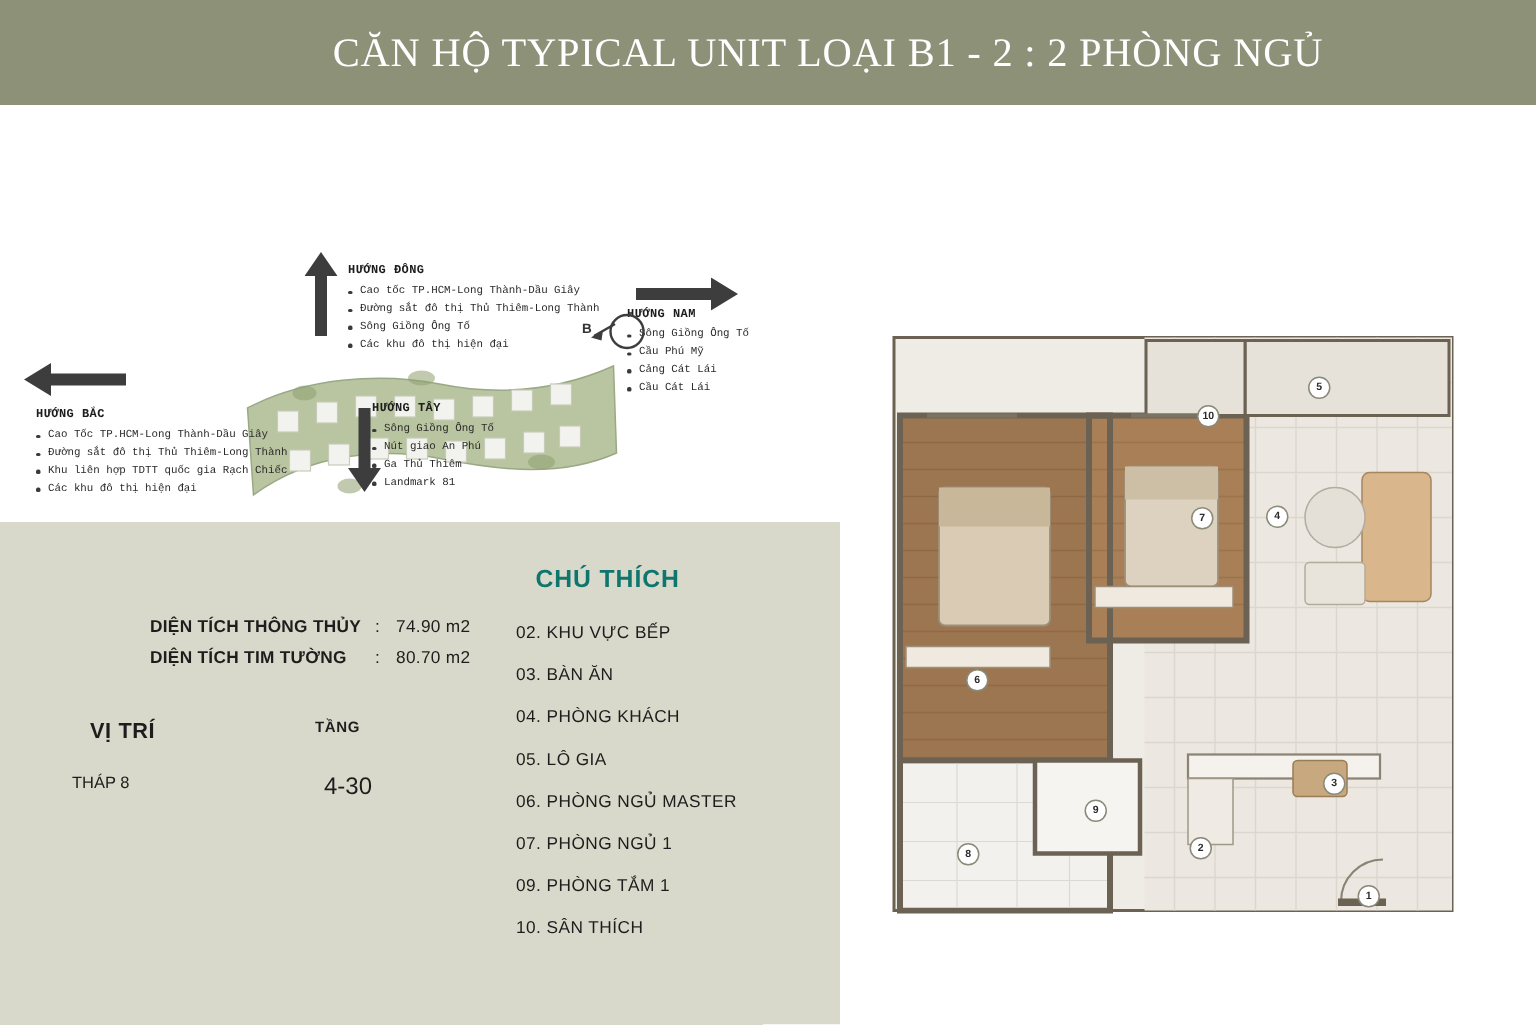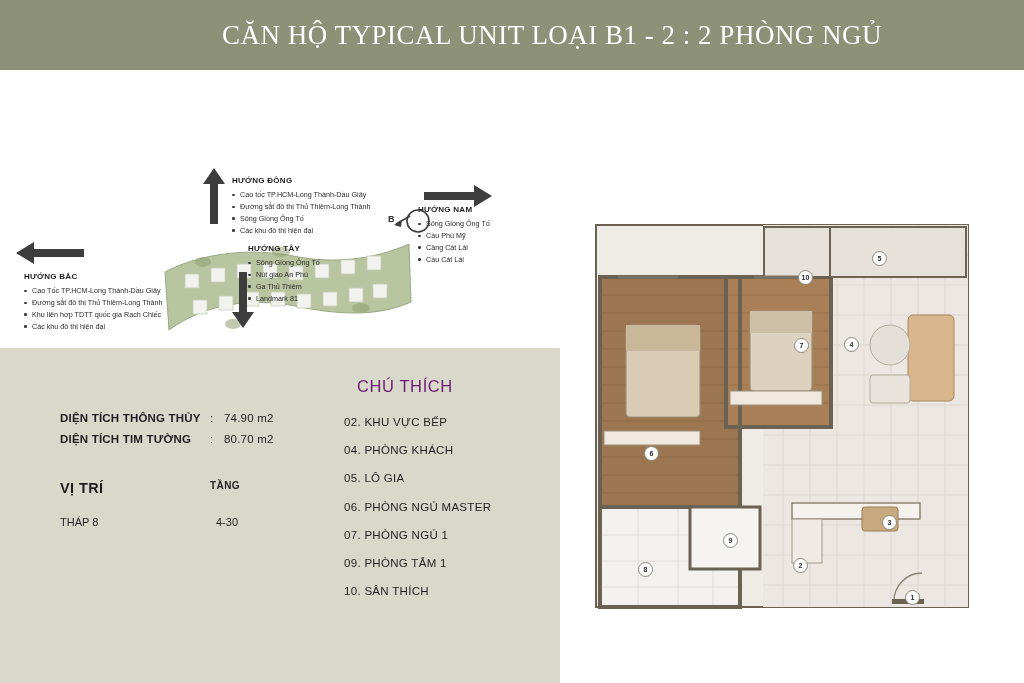--- a/index.html
+++ b/index.html
@@ -76,20 +76,21 @@
     top: 172px;
     width: 250px;
     height: 105px;
   }
 
   .dir-block {
     position: absolute;
     font-size: 7.2px;
     color: #2b2b2b;
     line-height: 1.65;
+    font-family: Liberation Mono, monospace;
   }
   .dir-title {
     font-weight: bold;
     font-size: 8px;
     letter-spacing: 0.3px;
     color: #1c1c1c;
     margin-bottom: 2px;
   }
   .dir-list {
     list-style: none;
@@ -141,21 +142,21 @@
     top: 412px;
     font-size: 11.5px;
     color: #1d1d1d;
   }
   .area-row {
     display: flex;
     align-items: baseline;
     margin-bottom: 9px;
     letter-spacing: 0.2px;
   }
-  .area-label { width: 150px; font-weight: bold; }
+  .area-label { width: 150px; font-weight: bold; margin-left: 40px; }
   .area-colon { width: 14px; }
   .area-value { }
 
   .loc-head {
     position: absolute;
     left: 60px;
     top: 480px;
     font-size: 14.5px;
     font-weight: bold;
     letter-spacing: 0.4px;
@@ -165,42 +166,42 @@
     position: absolute;
     left: 210px;
     top: 480px;
     font-size: 10px;
     font-weight: bold;
     letter-spacing: 0.4px;
     color: #1d1d1d;
   }
   .loc-val {
     position: absolute;
-    left: 60px;
+    left: 48px;
     top: 516px;
     font-size: 11px;
     color: #1d1d1d;
   }
   .floor-val {
     position: absolute;
     left: 216px;
     top: 516px;
-    font-size: 11px;
+    font-size: 16px;
     color: #1d1d1d;
   }
 
   
   .legend-title {
     position: absolute;
     left: 357px;
     top: 377px;
     font-size: 16.5px;
-    font-weight: normal;
+    font-weight: bold;
     letter-spacing: 0.6px;
-    color: #701a75;
+    color: #0f766e;
   }
   .legend-list {
     position: absolute;
     left: 344px;
     top: 412px;
     width: 210px;
     list-style: none;
     margin: 0;
     padding: 0;
   }
@@ -324,21 +325,21 @@
         <li>Cảng Cát Lái</li>
         <li>Cầu Cát Lái</li>
       </ul>
     </div>
 
     <div class="arrow" style="left:232px; top:202px;">
       <svg width="22" height="56" viewBox="0 0 22 56">
         <polygon points="11,56 22,40 15,40 15,0 7,0 7,40 0,40" fill="#3d3d3d"></polygon>
       </svg>
     </div>
-    <div class="dir-block" style="left:248px; top:172px;">
+    <div class="dir-block" style="left:248px; top:196px;">
       <div class="dir-title">HƯỚNG TÂY</div>
       <ul class="dir-list">
         <li>Sông Giồng Ông Tố</li>
         <li>Nút giao An Phú</li>
         <li>Ga Thủ Thiêm</li>
         <li>Landmark 81</li>
       </ul>
     </div>
 
     <div class="compass">
@@ -367,20 +368,21 @@
   </div>
 
   <div class="loc-head">VỊ TRÍ</div>
   <div class="floor-head">TẦNG</div>
   <div class="loc-val">THÁP 8</div>
   <div class="floor-val">4-30</div>
 
   <div class="legend-title">CHÚ THÍCH</div>
   <ul class="legend-list">
     <li><span class="legend-num">02</span><span>. KHU VỰC BẾP</span></li>
+    <li><span class="legend-num">03</span><span>. BÀN ĂN</span></li>
     <li><span class="legend-num">04</span><span>. PHÒNG KHÁCH</span></li>
     <li><span class="legend-num">05</span><span>. LÔ GIA</span></li>
     <li><span class="legend-num">06</span><span>. PHÒNG NGỦ MASTER</span></li>
     <li><span class="legend-num">07</span><span>. PHÒNG NGỦ 1</span></li>
     <li><span class="legend-num">09</span><span>. PHÒNG TẮM 1</span></li>
     <li><span class="legend-num">10</span><span>. SÂN THÍCH</span></li>
   </ul>
 
   <div class="plan">
     <svg width="410" height="400" viewBox="0 0 410 400">

